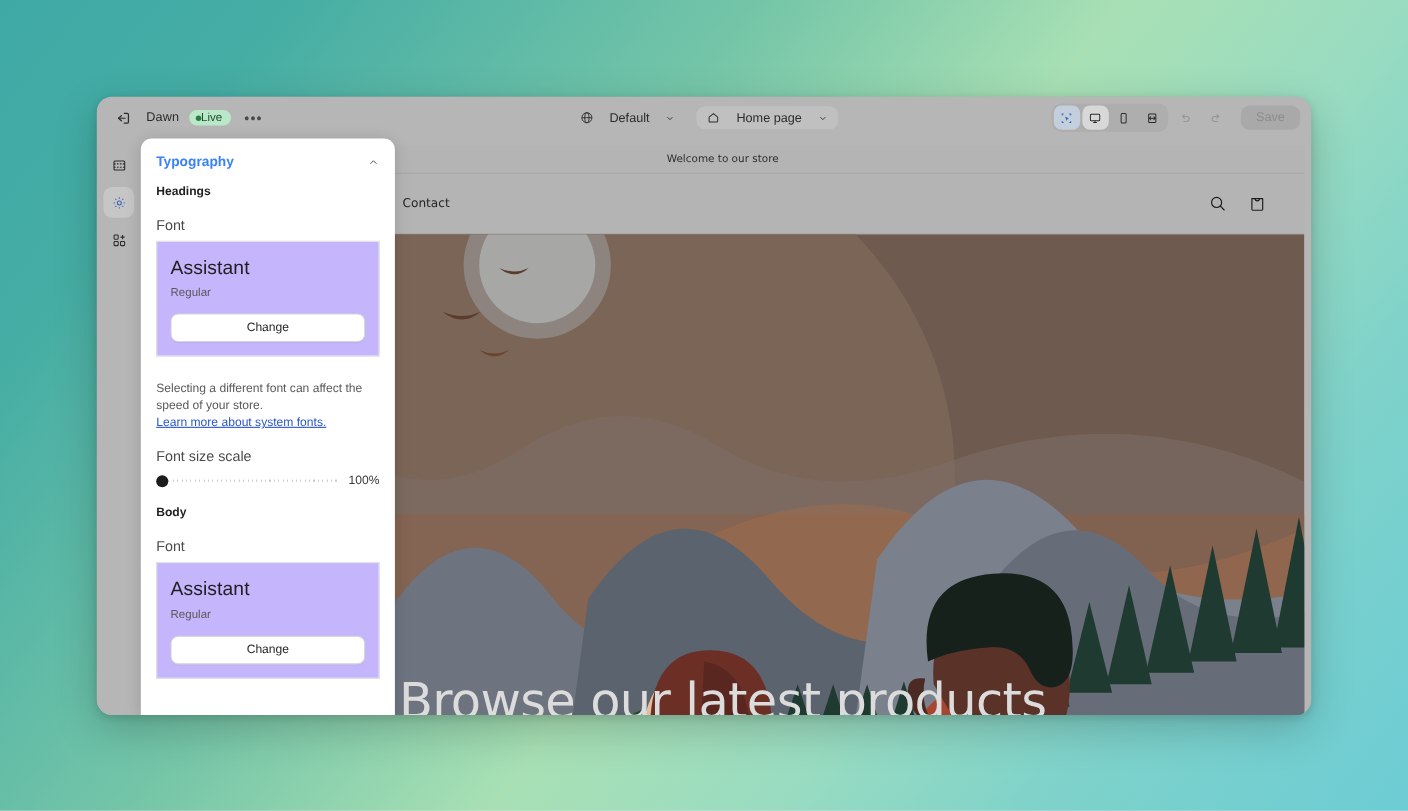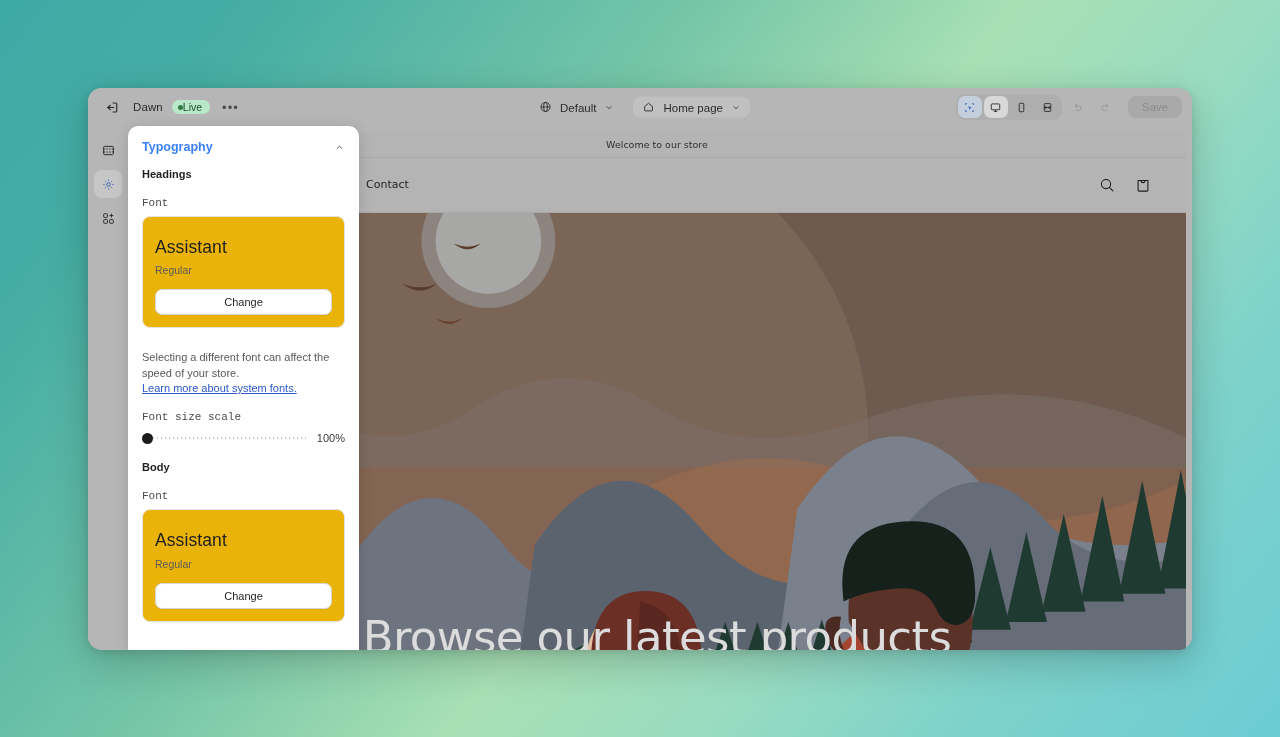--- a/index.html
+++ b/index.html
@@ -52,21 +52,21 @@
   .more-dots {
     font-size: 13px; color: #4a4a4a; letter-spacing: 1px;
     cursor: pointer; line-height: 1; padding: 0 3px;
   }
   .tb-center {
     position: absolute; left: 50%; top: 50%;
     transform: translate(-50%, -50%);
     display: flex; align-items: center; gap: 10px;
   }
   .chip {
-    display: inline-flex; align-items: center; gap: 8px;
+    display: inline-flex; align-items: center; gap: 14px;
     padding: 4px 9px; border-radius: 8px;
     font-size: 11.5px; color: #2b2b2b;
     background: transparent; border: none; cursor: pointer;
   }
   .chip.filled { background: #c0c0c0; }
   .tb-right {
     margin-left: auto; display: flex; align-items: center; gap: 4px;
   }
   .view-group {
     display: flex; align-items: center; gap: 2px;
@@ -118,25 +118,25 @@
   .section-head {
     display: flex; align-items: center; justify-content: space-between;
     padding: 14px 0 10px; cursor: pointer;
   }
   .section-title { font-size: 12.5px; font-weight: 700; color: #3b82f6; }
   .sub-label {
     font-size: 11px; font-weight: 700; color: #1f1f1f;
     margin-top: 4px;
   }
   .field-label {
-    font-size: 11px; color: #4a4a4a; margin: 17px 0 7px; font-family: Liberation Mono, monospace;
+    font-size: 13px; color: #4a4a4a; margin: 17px 0 7px;
   }
   .font-card {
-    border: 1px solid #e3e3e3; border-radius: 8px;
-    background: #eab308; padding: 21px 12px 12px;
+    border: 1px solid #e3e3e3; border-radius: 0;
+    background: #c4b5fd; padding: 14px 12px 12px;
   }
   .font-name {
     font-size: 17.5px; color: #1f1f1f; font-weight: 400;
     letter-spacing: .1px; line-height: 1.1;
   }
   .font-weight { font-size: 10.5px; color: #5a5a5a; margin-top: 7px; }
   .change-btn {
     display: block; width: 100%; margin-top: 13px;
     padding: 6px 0; border-radius: 7px;
     background: #fff; border: 1px solid #d6d6d6;

